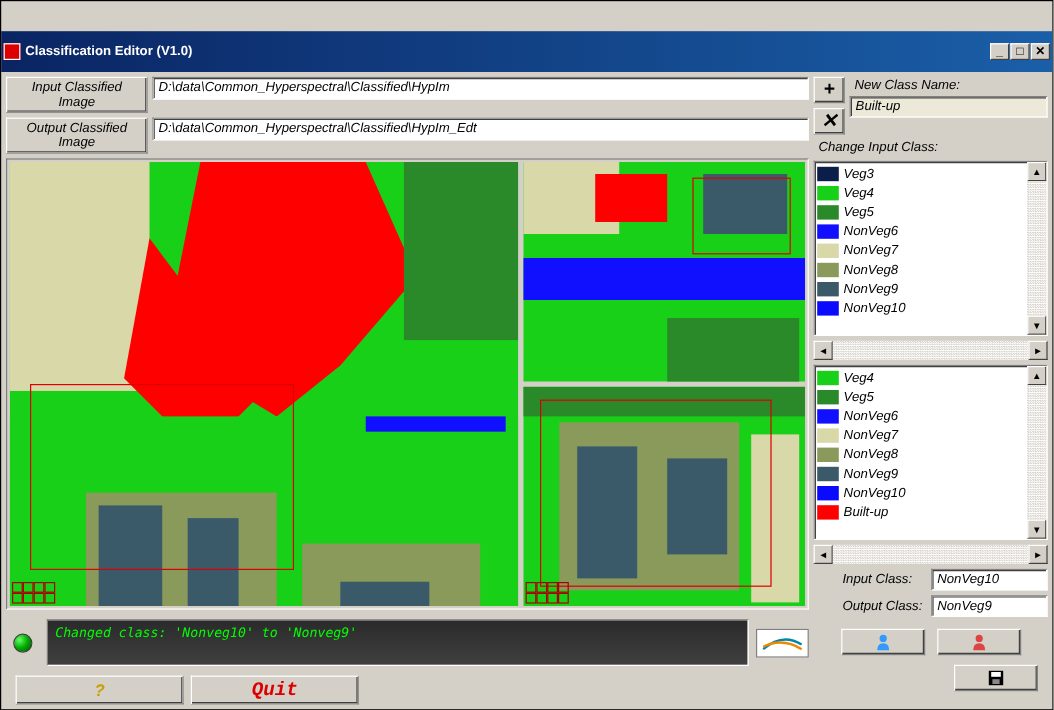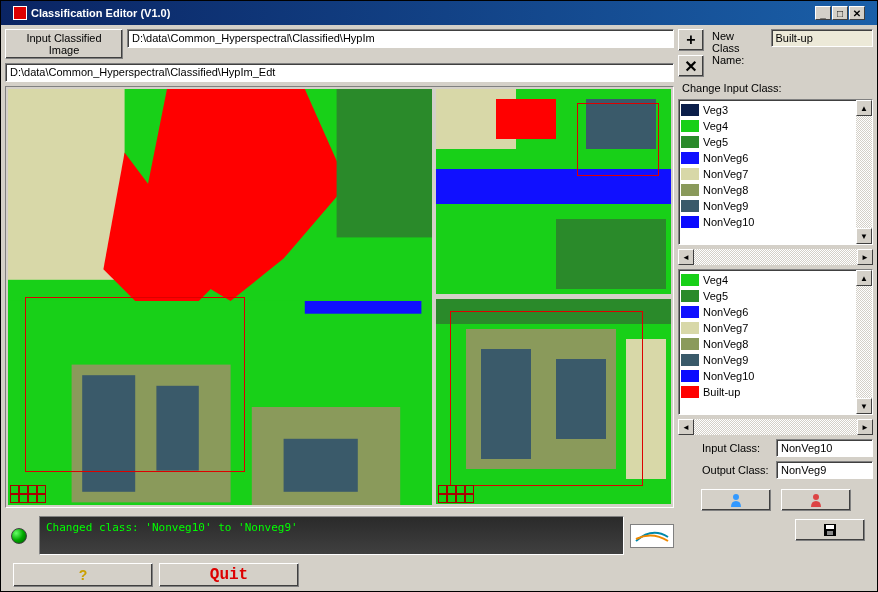--- a/index.html
+++ b/index.html
@@ -1,42 +1,42 @@
 <!DOCTYPE html>
 <html><head>
 <meta charset="utf-8">
 <style>
 * { box-sizing: border-box; margin: 0; padding: 0; font-family: Tahoma, Arial, sans-serif; font-size: 11px; }
 body { background: #d4d0c8; width: 878px; height: 592px; overflow: hidden; }
 .window { width: 878px; height: 592px; border: 1px solid #000; display: flex; flex-direction: column; }
-.titlebar { background: linear-gradient(to right, #0a2463, #1a5fa8); color: #fff; height: 24px; display: flex; align-items: center; padding: 0 12px; font-weight: bold; }
+.titlebar { background: linear-gradient(to right, #0a2463, #1a5fa8); color: #fff; height: 34px; display: flex; align-items: center; padding: 0 2px; font-weight: bold; margin-top: 25px; }
 .titlebar-icon { width: 14px; height: 14px; background: #d00; margin-right: 4px; border: 1px solid #fff; }
 .titlebar-spacer { flex: 1; }
 .win-btn { width: 16px; height: 14px; background: #d4d0c8; border: 1px solid #fff; border-right-color: #404040; border-bottom-color: #404040; margin-left: 1px; display: flex; align-items: center; justify-content: center; color: #000; font-size: 10px; font-weight: bold; cursor: pointer; }
-.content { flex: 1; display: flex; padding: 4px; gap: 4px; }
+.content { flex: 1; display: flex; padding: 4px; gap: 4px; font-style: italic; }
 .left-pane { flex: 1; display: flex; flex-direction: column; gap: 4px; }
 .right-pane { width: 195px; display: flex; flex-direction: column; gap: 4px; }
 .path-row { display: flex; gap: 4px; }
 .btn { background: #d4d0c8; border: 1px solid #fff; border-right: 1px solid #808080; border-bottom: 1px solid #808080; box-shadow: inset -1px -1px #404040; padding: 2px 6px; cursor: pointer; display: flex; align-items: center; justify-content: center; }
 .path-label { width: 118px; text-align: center; }
 .path-field { flex: 1; background: #fff; border: 1px solid #808080; border-right-color: #fff; border-bottom-color: #fff; box-shadow: inset 1px 1px #404040; padding: 2px 4px; height: 19px; }
 .image-area { flex: 1; display: flex; gap: 4px; border: 1px solid #808080; border-right-color: #fff; border-bottom-color: #fff; padding: 2px; background: #d4d0c8; }
 .main-canvas { flex: 1; position: relative; overflow: hidden; }
 .side-canvases { width: 235px; display: flex; flex-direction: column; gap: 4px; }
 .sub-canvas { flex: 1; position: relative; overflow: hidden; }
 .bottom-bar { display: flex; gap: 6px; align-items: center; margin-top: 4px; }
 .led { width: 16px; height: 16px; border-radius: 50%; background: radial-gradient(circle at 30% 30%, #6f6, #0a0, #050); border: 1px solid #404040; margin:0 6px;}
 .status { flex: 1; background: linear-gradient(to bottom, #2a2a2a, #404040); border: 1px solid #808080; border-right-color: #fff; border-bottom-color: #fff; color: #0f0; padding: 4px 6px; height: 39px; font-family: monospace; }
 .logo-box { width: 44px; height: 24px; background: #fff; border: 1px solid #808080; display: flex; align-items: center; justify-content: center; font-size: 14px; }
 .bottom-btns { display: flex; gap: 6px; margin-top: 4px; padding: 0 8px; }
 .help-btn { width: 140px; color: #caa000; font-weight: bold; font-size: 14px; }
 .quit-btn { width: 140px; color: #d00; font-weight: bold; font-family: "Courier New", monospace; font-size: 16px; }
 .sq-btn { width: 26px; height: 22px; font-size: 16px; font-weight: bold; }
 .new-class-row { display: flex; gap: 4px; align-items: flex-start; }
-.new-class-col { flex: 1; display: flex; flex-direction: row; gap: 2px; }
+.new-class-col { flex: 1; display: flex; flex-direction: column; gap: 2px; }
 .text-field { background: #ece9d8; border: 1px solid #808080; border-right-color: #fff; border-bottom-color: #fff; box-shadow: inset 1px 1px #404040; padding: 2px 4px; height: 18px; width: 100%; }
 .label { padding: 1px 4px; }
 .list-box { background: #fff; border: 1px solid #808080; border-right-color: #fff; border-bottom-color: #fff; box-shadow: inset 1px 1px #404040; overflow: hidden; display: flex; }
 .list-inner { flex: 1; overflow: hidden; }
 .list-item { display: flex; align-items: flex-end; padding: 0 2px; height: 16px; }
 .swatch { width: 18px; height: 12px; margin-right: 4px; border: none; }
 .scrollbar-v { width: 16px; background: #d4d0c8; display: flex; flex-direction: column; }
 .scrollbar-h { height: 16px; background: #d4d0c8; display: flex; }
 .sb-btn { background: #d4d0c8; border: 1px solid #fff; border-right-color: #404040; border-bottom-color: #404040; width: 16px; height: 16px; display: flex; align-items: center; justify-content: center; font-size: 8px; cursor: pointer; }
 .sb-track { flex: 1; background: repeating-conic-gradient(#d4d0c8 0 25%, #fff 0 50%) 0/2px 2px; }
@@ -66,20 +66,21 @@
     <div class="win-btn">✕</div>
   </div>
 
   <div class="content">
     <div class="left-pane">
       <div class="path-row">
         <div class="btn path-label">Input Classified Image</div>
         <div class="path-field">D:\data\Common_Hyperspectral\Classified\HypIm</div>
       </div>
       <div class="path-row">
+        <div class="btn path-label">Output Classified Image</div>
         <div class="path-field">D:\data\Common_Hyperspectral\Classified\HypIm_Edt</div>
       </div>
 
       <div class="image-area">
         <div class="main-canvas">
           <svg class="canvas-inner" viewBox="0 0 400 420" preserveAspectRatio="none">
             <rect width="400" height="420" fill="#18d018"></rect>
             <rect x="0" y="0" width="110" height="180" fill="#d8d8a8"></rect>
             <path d="M150 0 L280 0 L320 90 L260 160 L210 200 L160 170 L130 100 Z" fill="#ff0000"></path>
             <path d="M110 60 L200 180 L150 230 L90 170 Z" fill="#ff0000"></path>

